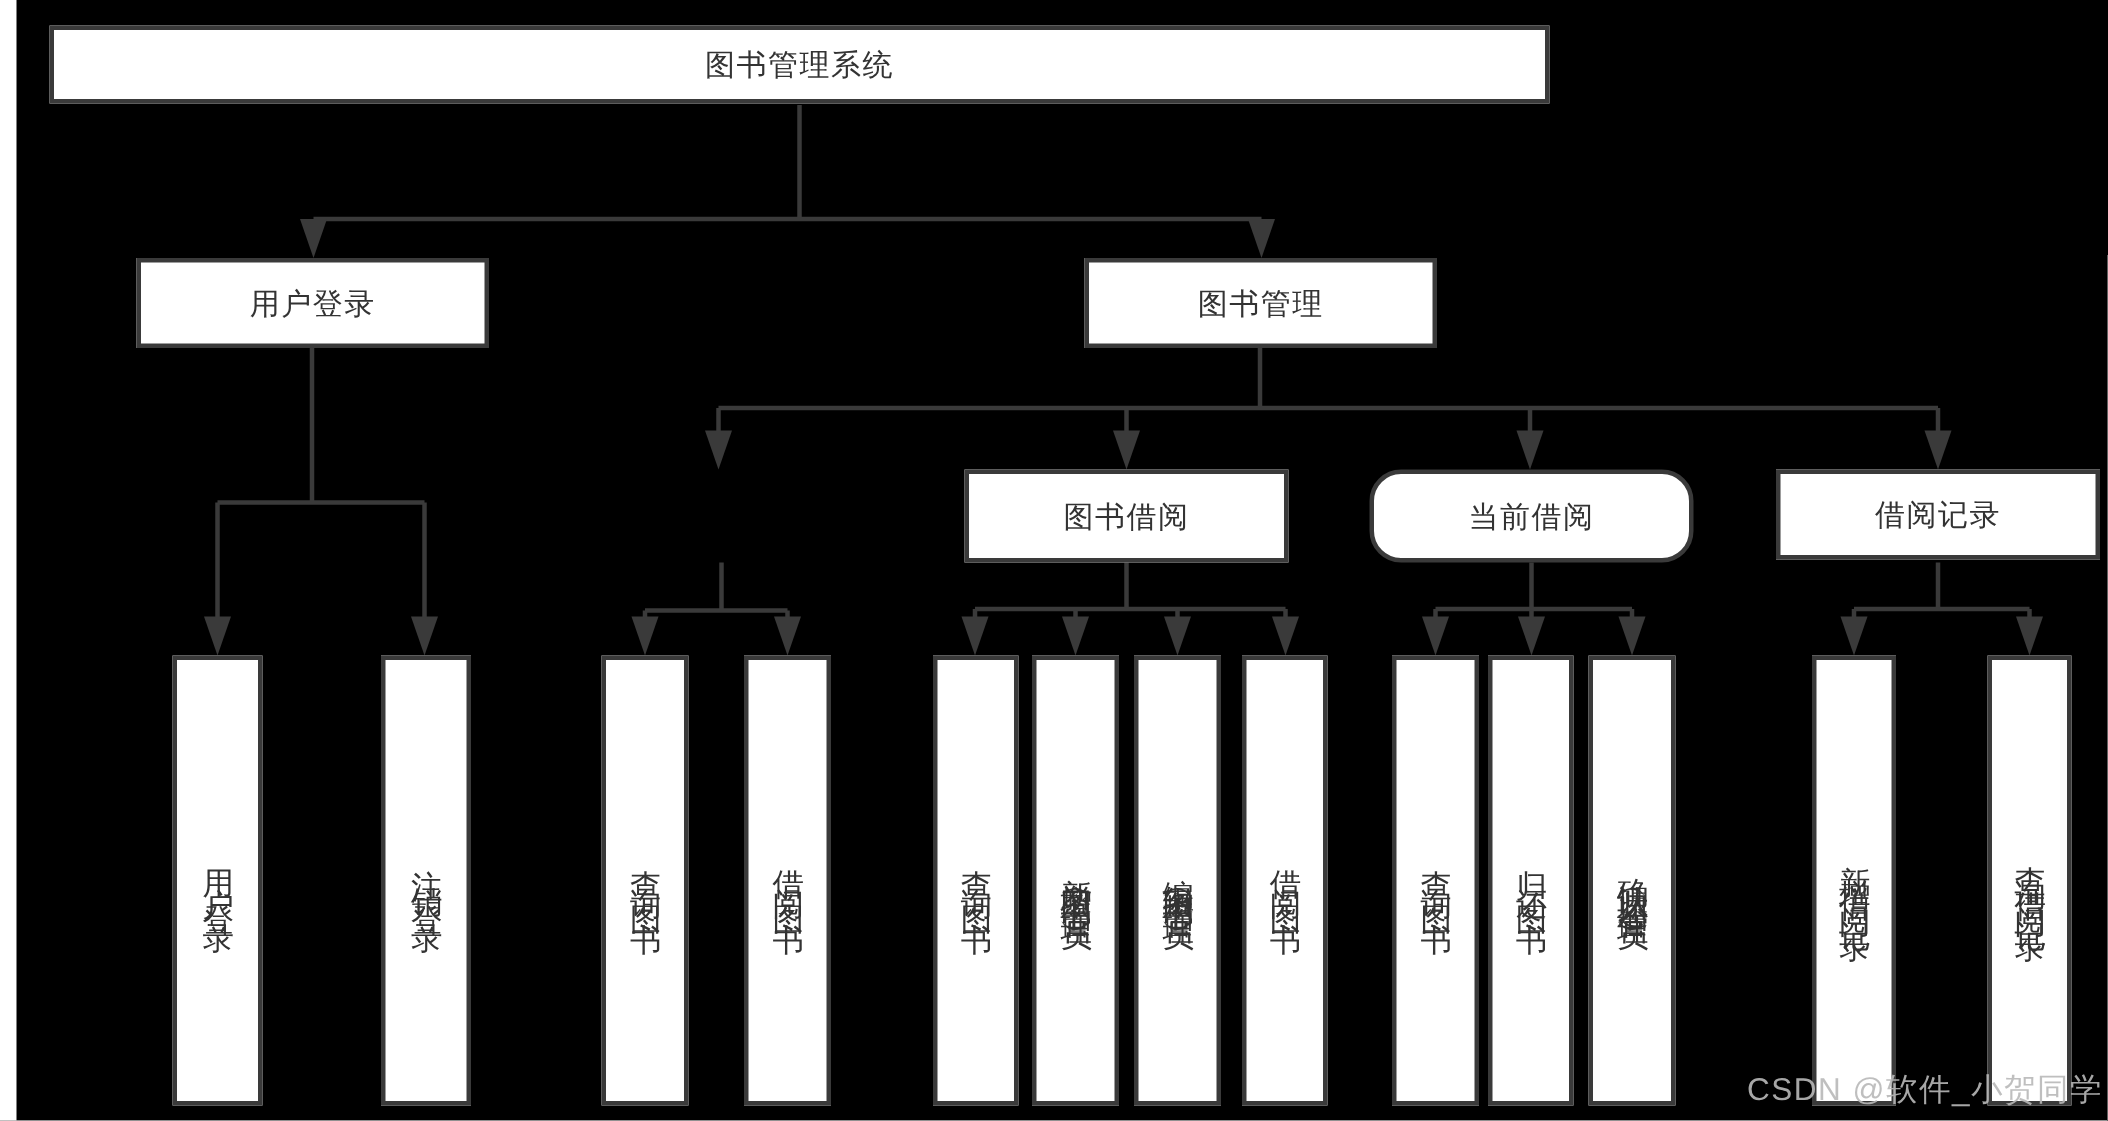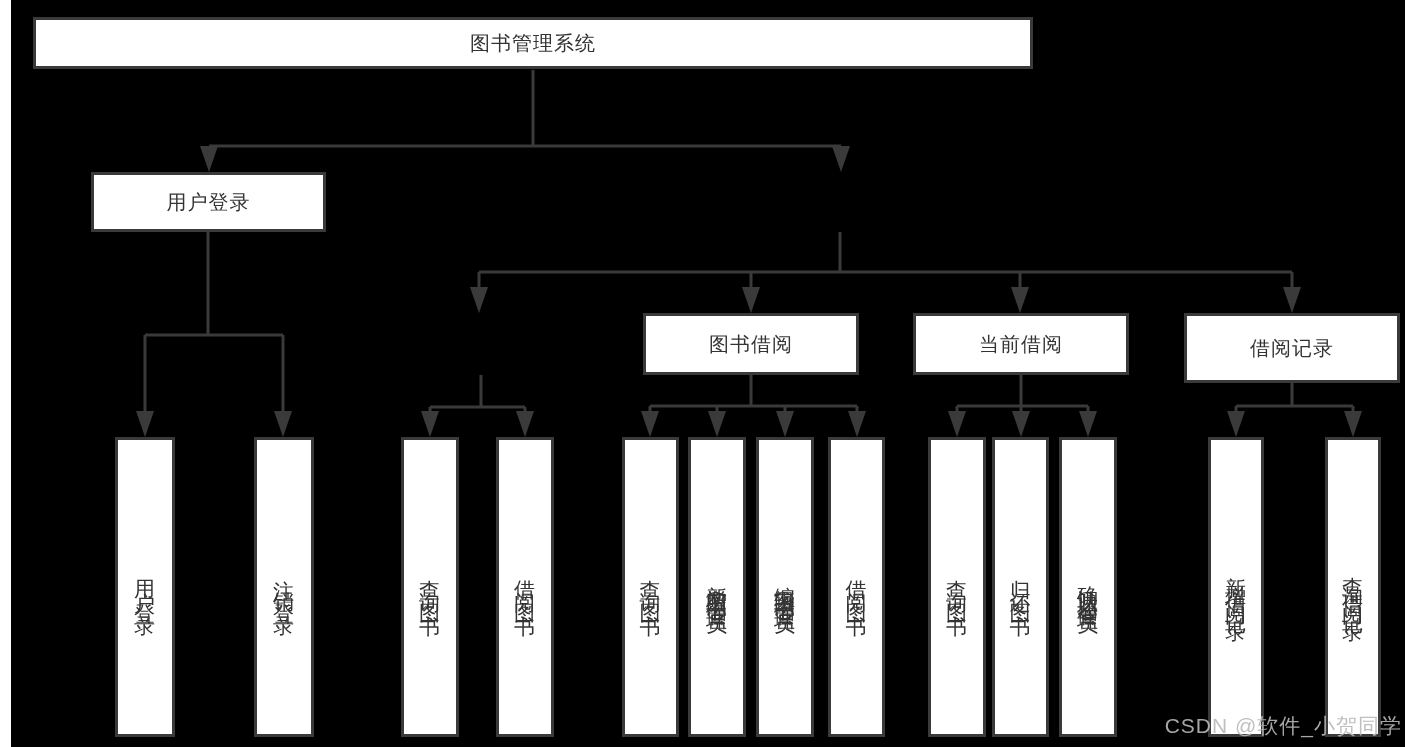--- a/index.html
+++ b/index.html
@@ -37,22 +37,22 @@
     font-size: 20px;
     letter-spacing: 1px;
     white-space: nowrap;
   }
   
   #n-root   { left: 22px;  top: 17px;  width: 1000px; height: 52px; }
   #n-login  { left: 80px;  top: 172px; width: 235px;  height: 60px; }
   #n-mgmt   { left: 712px; top: 172px; width: 235px;  height: 60px; }
   #n-rec    { left: 363px; top: 313px; width: 215px;  height: 62px; }
   #n-borrow { left: 632px; top: 313px; width: 216px;  height: 62px; }
-  #n-cur    { left: 902px; top: 313px; width: 216px;  height: 62px; }
-  #n-hist   { left: 1173px;top: 313px; width: 216px;  height: 70px; }
+  #n-cur    { left: 902px; top: 313px; width: 216px;  height: 62px; border-radius: 21px; }
+  #n-hist   { left: 1173px;top: 313px; width: 216px;  height: 60px; }
   
   .vbox { top: 437px; height: 300px; }
   .vbox .v-label {
     writing-mode: vertical-rl;
     text-orientation: mixed;
     font-size: 21px;
     line-height: 1;
     white-space: nowrap;
   }
   #v-login   { left: 104px;  width: 60px; }
@@ -127,20 +127,23 @@
     </g>
   </svg>
 
   <div class="node" id="n-root">
     <span class="label">图书管理系统</span>
   </div>
 
   <div class="node" id="n-login">
     <span class="label">用户登录</span>
   </div>
+  <div class="node" id="n-mgmt">
+    <span class="label">图书管理</span>
+  </div>
 
   <div class="node" id="n-borrow">
     <span class="label">图书借阅</span>
   </div>
   <div class="node" id="n-cur">
     <span class="label">当前借阅</span>
   </div>
   <div class="node" id="n-hist">
     <span class="label">借阅记录</span>
   </div>

